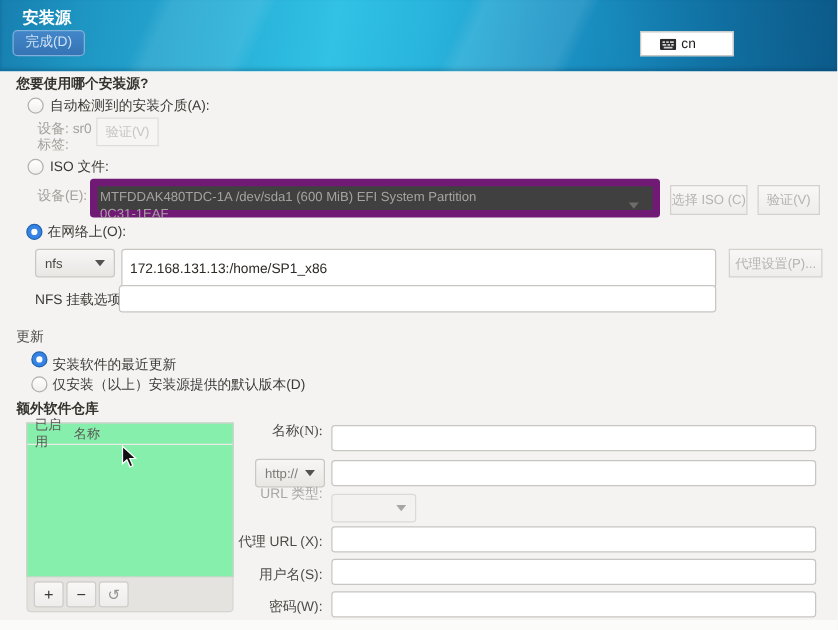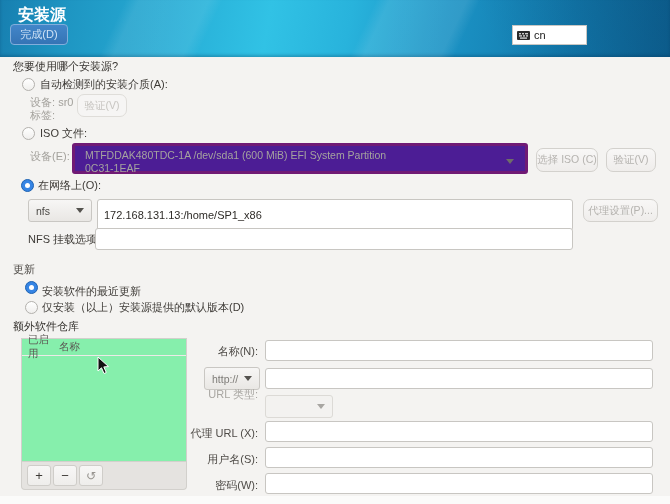--- a/index.html
+++ b/index.html
@@ -9,53 +9,53 @@
   .abs { position:absolute; }
 
   
   .header { position:absolute; left:0; top:0; width:670px; height:57px;
     background:linear-gradient(100deg,#177fb0 0%,#1e95c2 10%,#28b0d8 28%,#31c2e5 40%,#28b3dc 52%,#1b93c5 66%,#1278ab 85%,#0e6698 100%);
     box-shadow:inset 0 -2px 3px rgba(0,40,70,.25); }
   .header::before { content:""; position:absolute; inset:0;
     background:linear-gradient(115deg, transparent 18%, rgba(255,255,255,.09) 20%, rgba(255,255,255,.09) 30%, transparent 32%, transparent 54%, rgba(255,255,255,.10) 56%, rgba(255,255,255,.10) 67%, transparent 69%); }
   .header::after { content:""; position:absolute; inset:0;
     background:linear-gradient(245deg, rgba(6,60,100,.30) 0%, transparent 28%); }
-  .page-title { left:18px; top:5px; color:#ffffff; font-size:16px; font-weight:bold; z-index:3; }
+  .page-title { left:18px; top:5px; color:#ffffff; font-size:13px; font-weight:bold; z-index:3; }
   .done-btn { left:10px; top:24px; width:58px; height:21px; z-index:3;
     background:linear-gradient(#4286c9,#3574b5); border:1px solid #82aedb; border-radius:4px;
     color:#cfe2f5; font-size:11px; text-align:center; line-height:19px; cursor:pointer; }
   .kbd-box { left:512px; top:25px; width:75px; height:20px; z-index:3; background:#ffffff;
-    border:1px solid #c9c7c3; display:flex; align-items:center; gap:4px; padding-left:4px;
+    border:1px solid #c9c7c3; display:flex; align-items:center; gap:4px; padding-left:15px;
     font-size:11px; color:#1a1a1a; }
 
   
-  .h-bold { font-size:11px; font-weight:normal; color:#35322e; }
+  .h-bold { font-size:11px; font-weight:bold; color:#35322e; }
   .lbl { font-size:11px; color:#3d3a36; }
   .lbl-gray { font-size:11px; color:#a3a19c; }
   .radio { width:13px; height:13px; border-radius:50%; background:linear-gradient(#ffffff,#f0efed);
     border:1px solid #b3b1ad; }
   .radio.checked { background:#3584e4; border-color:#1f63b2; }
   .radio.checked::after { content:""; display:block; width:5px; height:5px; margin:3px auto 0;
     background:#fff; border-radius:50%; }
-  .btn { background:linear-gradient(#f8f7f6,#efedeb); border:1px solid #d3d1cd; border-radius:7px;
+  .btn { background:linear-gradient(#f8f7f6,#efedeb); border:1px solid #d3d1cd; border-radius:0;
     font-size:10.5px; color:#b5b3af; display:flex; align-items:center; justify-content:center; cursor:pointer; }
   .btn.dim { background:#f6f5f4; border-color:#dfddd9; color:#c7c5c1; }
   .tinput { background:#ffffff; border:1px solid #c8c6c2; border-radius:3px; font-size:11px;
     color:#2e2b27; padding:0 6px; font-family:"Liberation Sans","DejaVu Sans",sans-serif; outline:none; }
   .combo { background:linear-gradient(#f7f6f5,#e9e7e4); border:1px solid #c9c7c3; border-radius:3px;
     display:flex; align-items:center; justify-content:space-between; padding:0 7px;
     font-size:10.5px; color:#4a4844; cursor:pointer; }
   .combo.dim { background:#f3f2f0; border-color:#dcdad6; color:#a8a6a2; }
   .arr { width:0; height:0; border-left:4px solid transparent; border-right:4px solid transparent;
     border-top:5px solid #54524e; }
   .arr.dim { border-top-color:#a8a6a2; }
 
   
-  .iso-combo { background:#4c1d95; border:3px solid #701a75; border-radius:3px;
-    color:#a5a39f; font-size:10.5px; padding:3px 24px 0 10px; line-height:13px; cursor:default; }
+  .iso-combo { background:#404040; border:6px solid #701a75; border-radius:3px;
+    color:#a5a39f; font-size:10.5px; padding:3px 24px 0 2px; line-height:13px; cursor:default; }
   .iso-combo .arr { position:absolute; right:11px; top:13px; border-top-color:#6f6d69; }
 
   
   .listbox { left:21px; top:338px; width:166px; height:124px; background:#86efac;
     border:1px solid #d2d0cc; }
   .list-header { height:17px; display:flex; align-items:center; border-bottom:1px solid #eceae7;
     font-size:10.5px; color:#5b5854; }
   .col1 { padding-left:6px; width:31px; }
   .col2 { padding-left:6px; }
   .list-toolbar { left:21px; top:462px; width:166px; height:28px; background:#e5e3e0;
@@ -142,21 +142,21 @@
     </div>
   </div>
   <div class="abs list-toolbar">
     <div class="tb-btn">+</div>
     <div class="tb-btn">−</div>
     <div class="tb-btn dim">
         <span>↺</span>
       </div>
   </div>
 
-  <div class="abs flabel" style="top:344px;">名称(N):</div>
+  <div class="abs flabel" style="top:337px;font-family:Liberation Serif, serif;">名称(N):</div>
   <input class="abs tinput" style="left: 265px; top: 340px; width: 388px; height: 21px;">
 
   <div class="abs combo" style="left:204px;top:367px;width:56px;height:23px;">
     <span style="color:#7d7b77;">http://</span>
     <span class="arr"></span>
   </div>
   <input class="abs tinput" style="left: 265px; top: 368px; width: 388px; height: 21px;" value="">
 
   <div class="abs flabel dim" style="top:387px;">URL 类型:</div>
   <div class="abs combo dim" style="left:265px;top:395px;width:68px;height:23px;">

